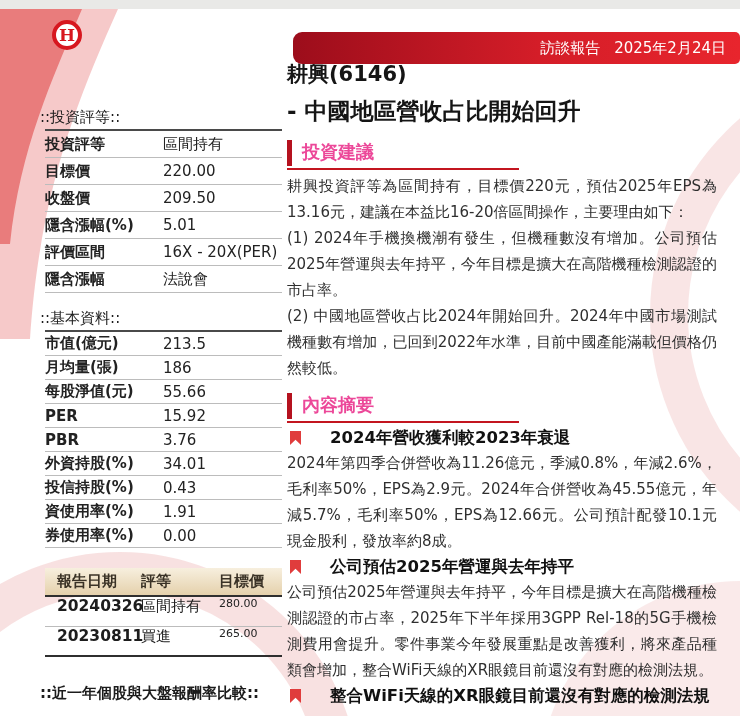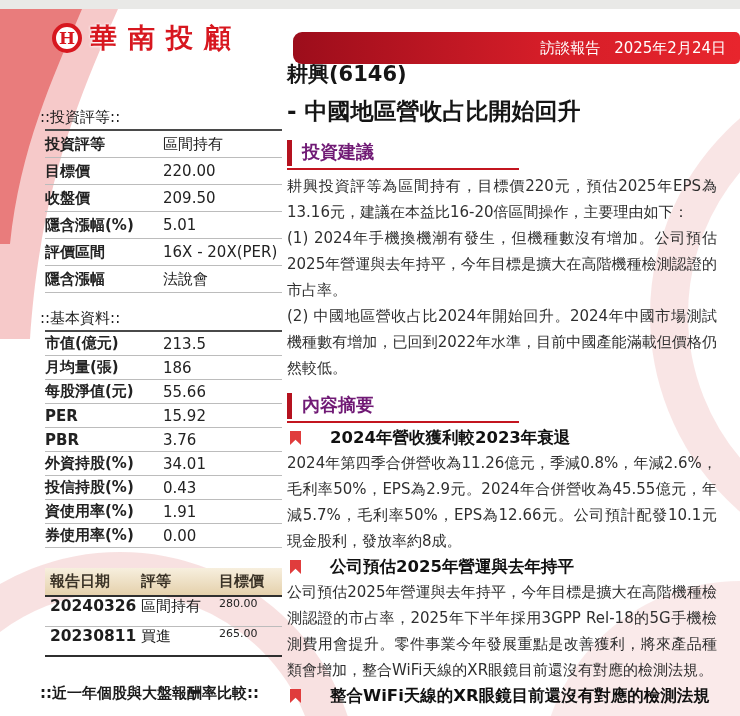--- a/index.html
+++ b/index.html
@@ -44,31 +44,31 @@
   .basic .trow { height:24px; }
   .tlabel { width:118px; font-size:15px; font-weight:bold; color:#222; }
   .tvalue { font-size:15px; color:#222; }
   
   .hist { margin-left:5px; margin-top:20px; width:237px; }
   .hist-head { display:flex; height:29px; align-items:center;
     background:linear-gradient(#f7efde,#e5d1ac); border-bottom:2px solid #2f2f2f; }
   .hist-head span { font-size:15px; font-weight:bold; color:#3a3226; }
   .hist-row { display:flex; height:30px; align-items:flex-start; border-bottom:1px solid #bcbcbc; }
   .hist-row:last-child { border-bottom:2px solid #2f2f2f; }
-  .hc1 { width:96px; padding-left:5px; font-size:15.5px; }
+  .hc1 { width:96px; padding-left:12px; font-size:15.5px; }
   .hc2 { width:78px; font-size:15px; }
   .hc3 { width:60px; font-size:11px; }
   .hist-row .hc1 { font-weight:bold; color:#1d1d1d; }
   .hist-row .hc2, .hist-row .hc3 { color:#222; }
   .chart-heading { font-size:15px; font-weight:bold; color:#1c1c1c; margin-top:27px; }
   
   .main { position:absolute; left:287px; top:140px; width:430px; z-index:4; }
   .sec-header { position:relative; height:26px; margin-bottom:7px;
     border-left:5px solid #b5121f; padding-left:10px; }
-  .sec-header .sec-title { font-size:18px; font-weight:bold; color:#701a75; line-height:24px; }
+  .sec-header .sec-title { font-size:18px; font-weight:bold; color:#ec4899; line-height:24px; }
   .sec-underline { position:absolute; left:-5px; bottom:-4px; width:232px; height:2px; background:#c3151f; }
   .para { font-size:15px; line-height:26px; color:#2f2f2f; text-align:justify; }
   .summary-item { margin-top:0; }
   .item-head { display:flex; align-items:center; margin-top:1px; height:24px; }
   .bookmark { width:11px; height:14px; background:#e03c3c; margin-left:3px;
     clip-path:polygon(0 0,100% 0,100% 100%,50% 62%,0 100%); }
   .item-title { font-size:16.5px; font-weight:bold; color:#111; margin-left:29px; }
   .gap-lg { height:12px; }
 </style>
 </head>
@@ -78,21 +78,20 @@
 <svg class="corner-svg" width="150" height="330">
   <path d="M0,0 L118,0 C78,90 40,180 30,330 L0,330 Z" fill="#f5c3c3" opacity="0.9"></path>
   <path d="M0,0 L82,0 C52,70 20,140 10,235 L0,235 Z" fill="#e97c7c"></path>
 </svg>
 <div class="deco ring-right"></div>
 <div class="deco ring-bottomleft"></div>
 <div class="deco blob-bottomright"></div>
 
 <div class="logo-row">
   <div class="logo-mark">H</div>
-  <div class="logo-text">華南投顧</div>
 </div>
 <div class="banner">
   <span>訪談報告</span>
   <span class="date">2025年2月24日</span>
 </div>
 
 <div class="stock-title">耕興(6146)</div>
 <div class="sub-title">-  中國地區營收占比開始回升</div>
 
 <div class="sidebar">

